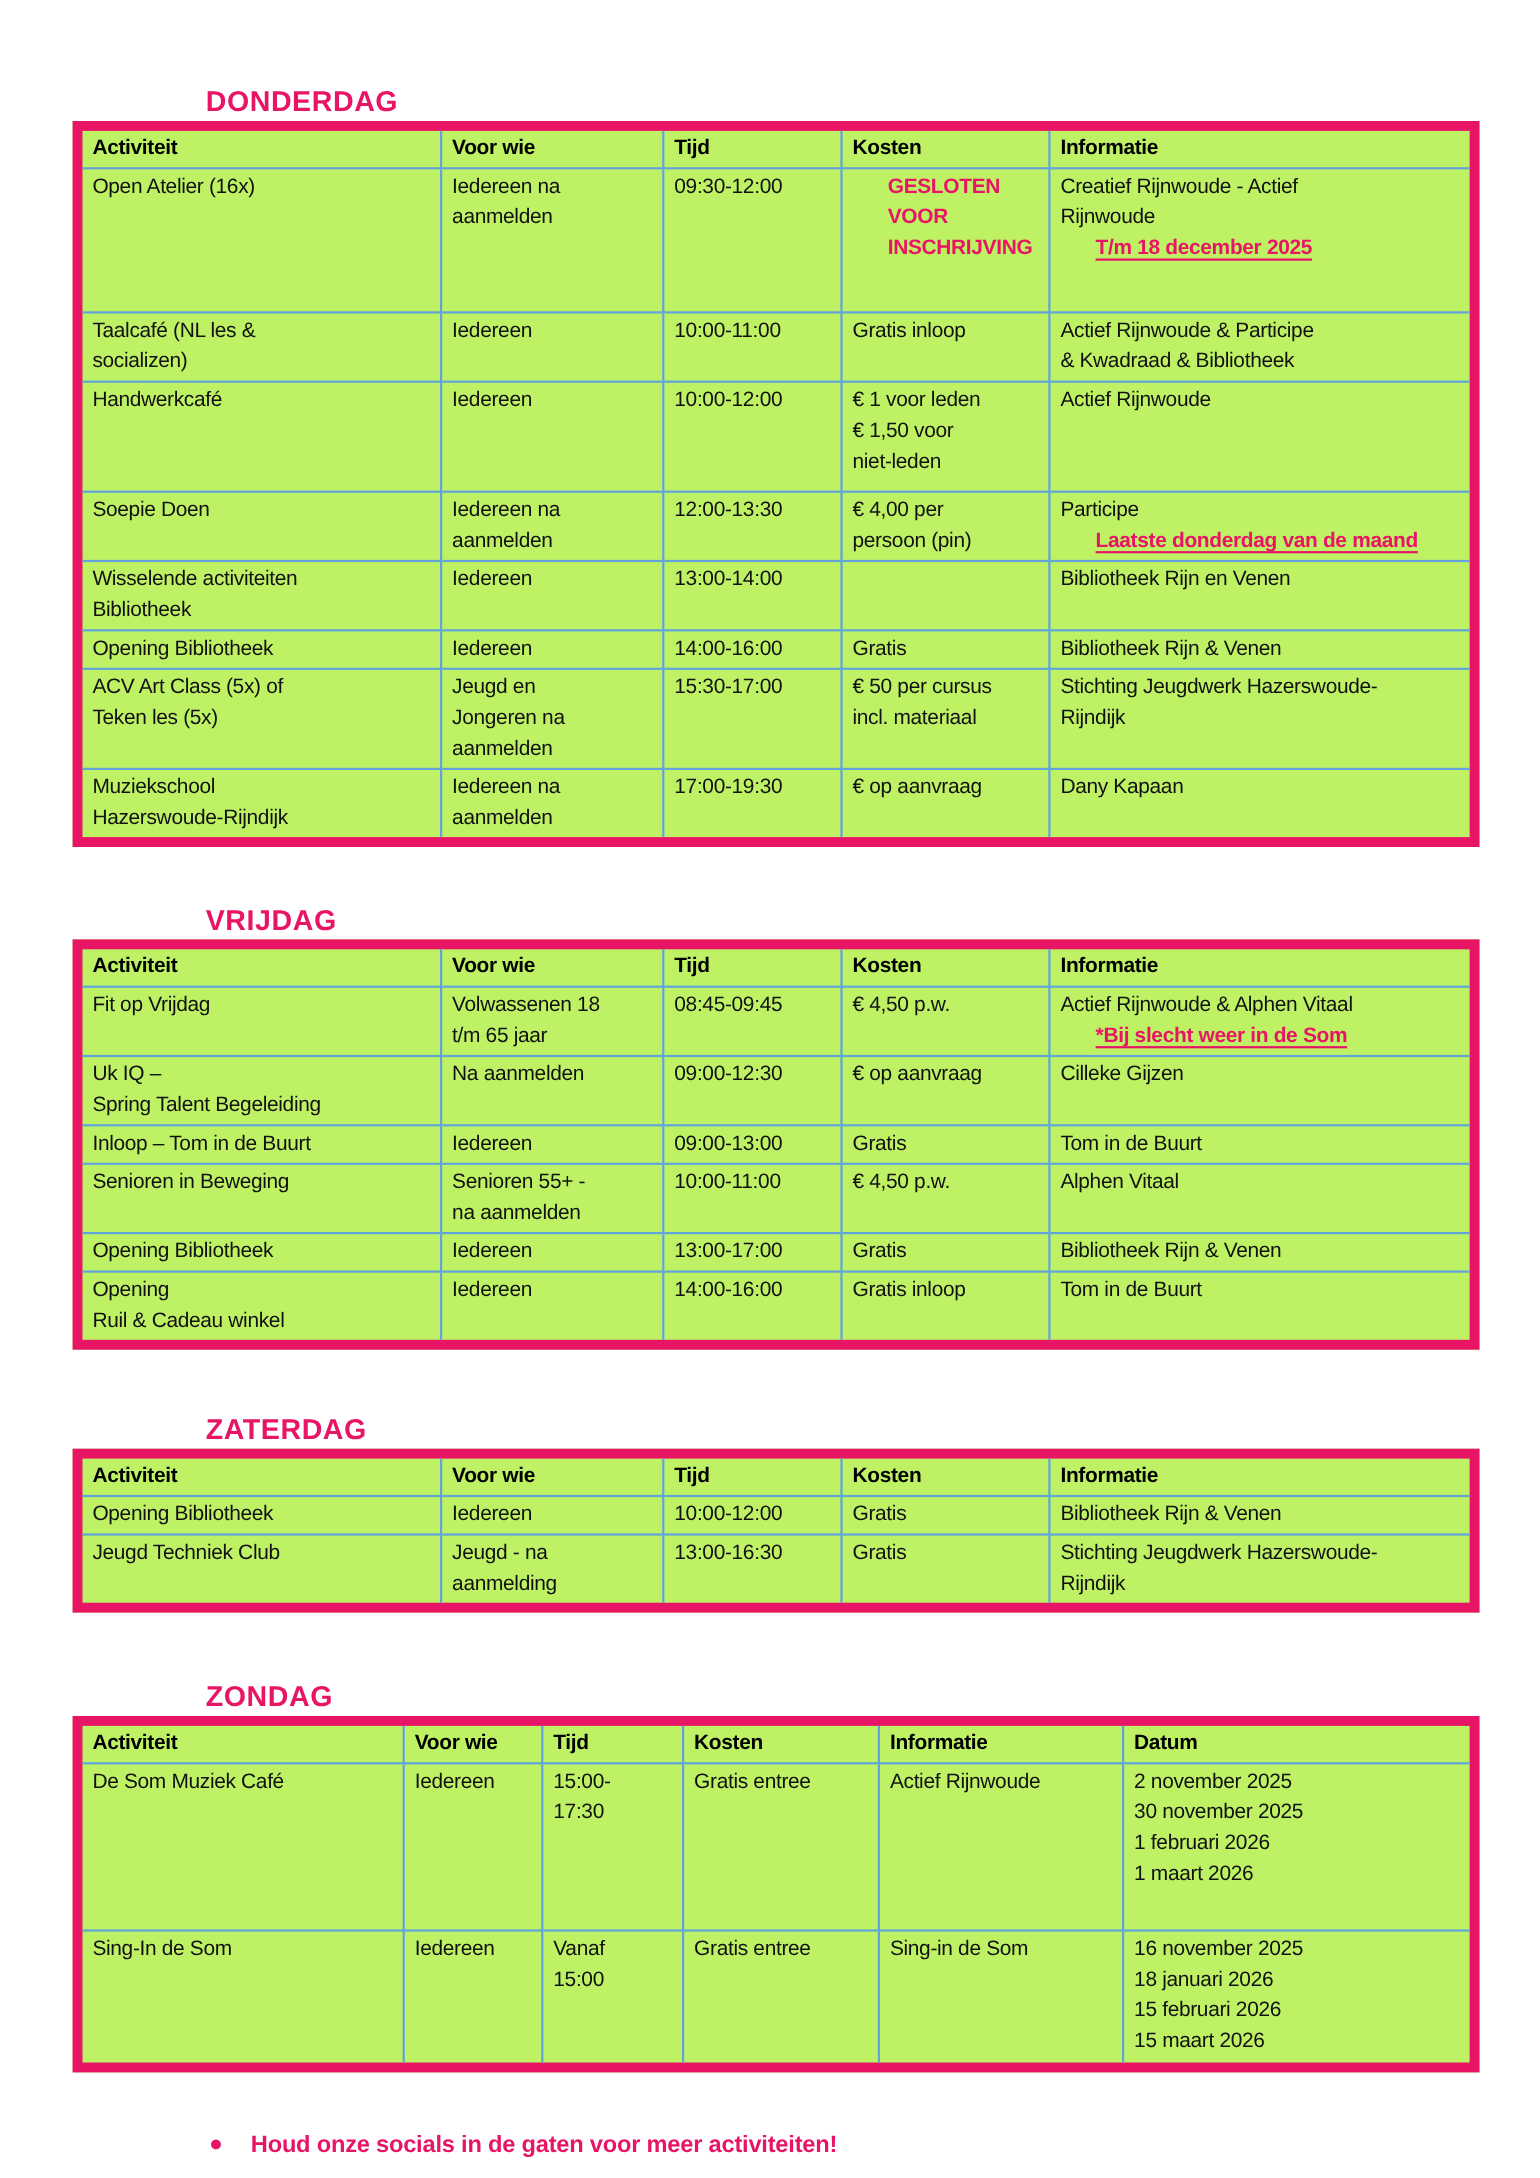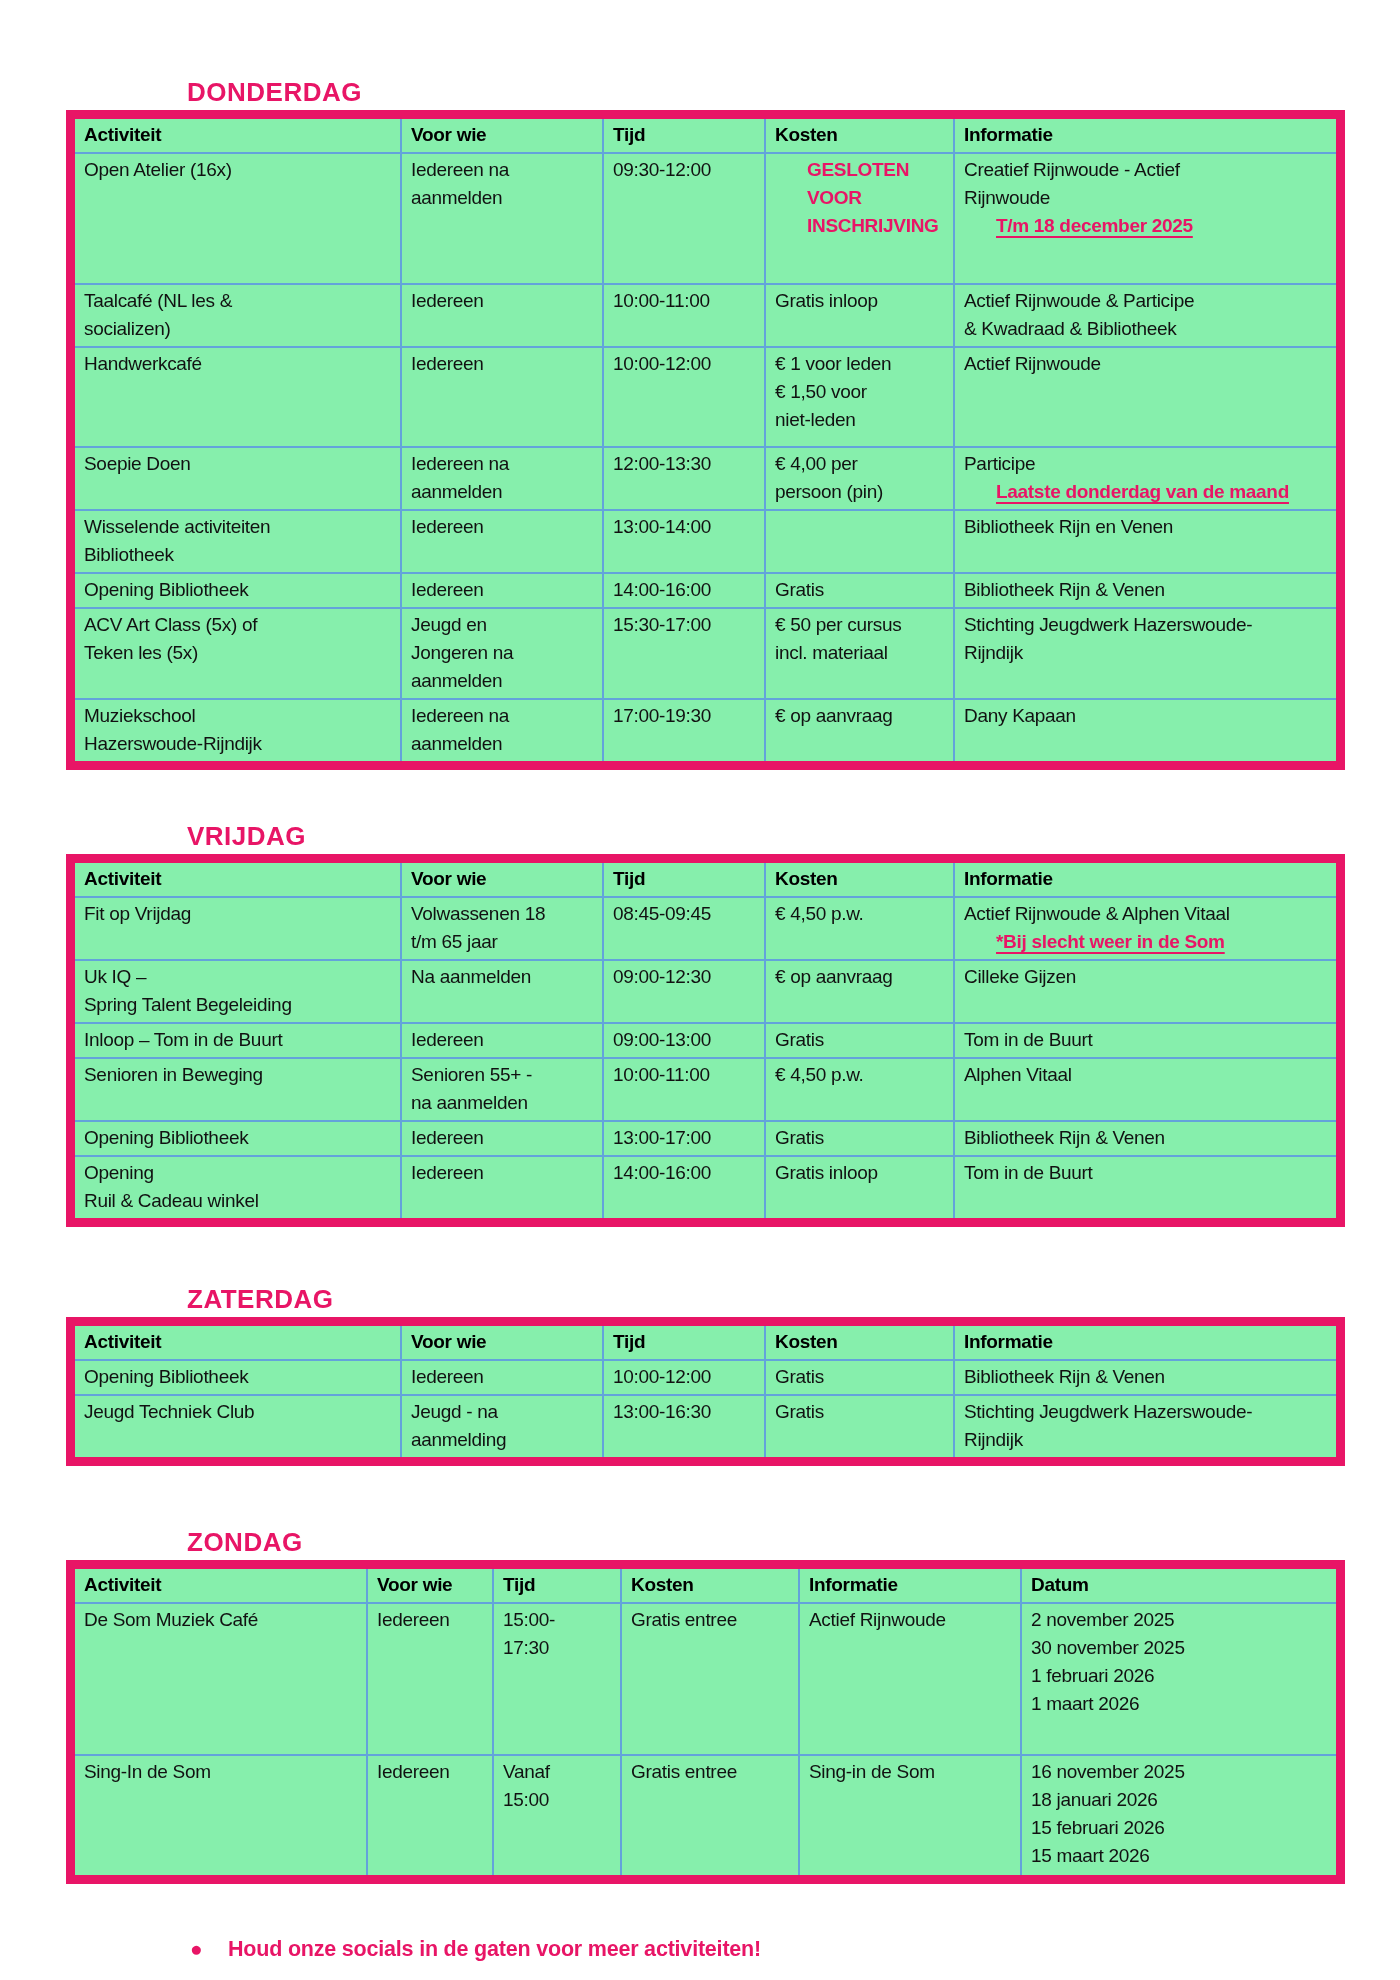--- a/index.html
+++ b/index.html
@@ -16,21 +16,21 @@
     color: var(--pink);
     font-size: 26px;
     font-weight: bold;
     letter-spacing: 0.5px;
     margin-left: 121px;
     margin-bottom: 4px;
     line-height: 28px;
   }
   .tbl-frame {
     border: 9px solid var(--pink);
-    background: #86efac;
+    background: #bef264;
   }
   table {
     width: 100%;
     border-collapse: collapse;
     border-style: hidden; 
     table-layout: fixed;
   }
   td, th {
     border: 2px solid var(--blue);
     vertical-align: top;

